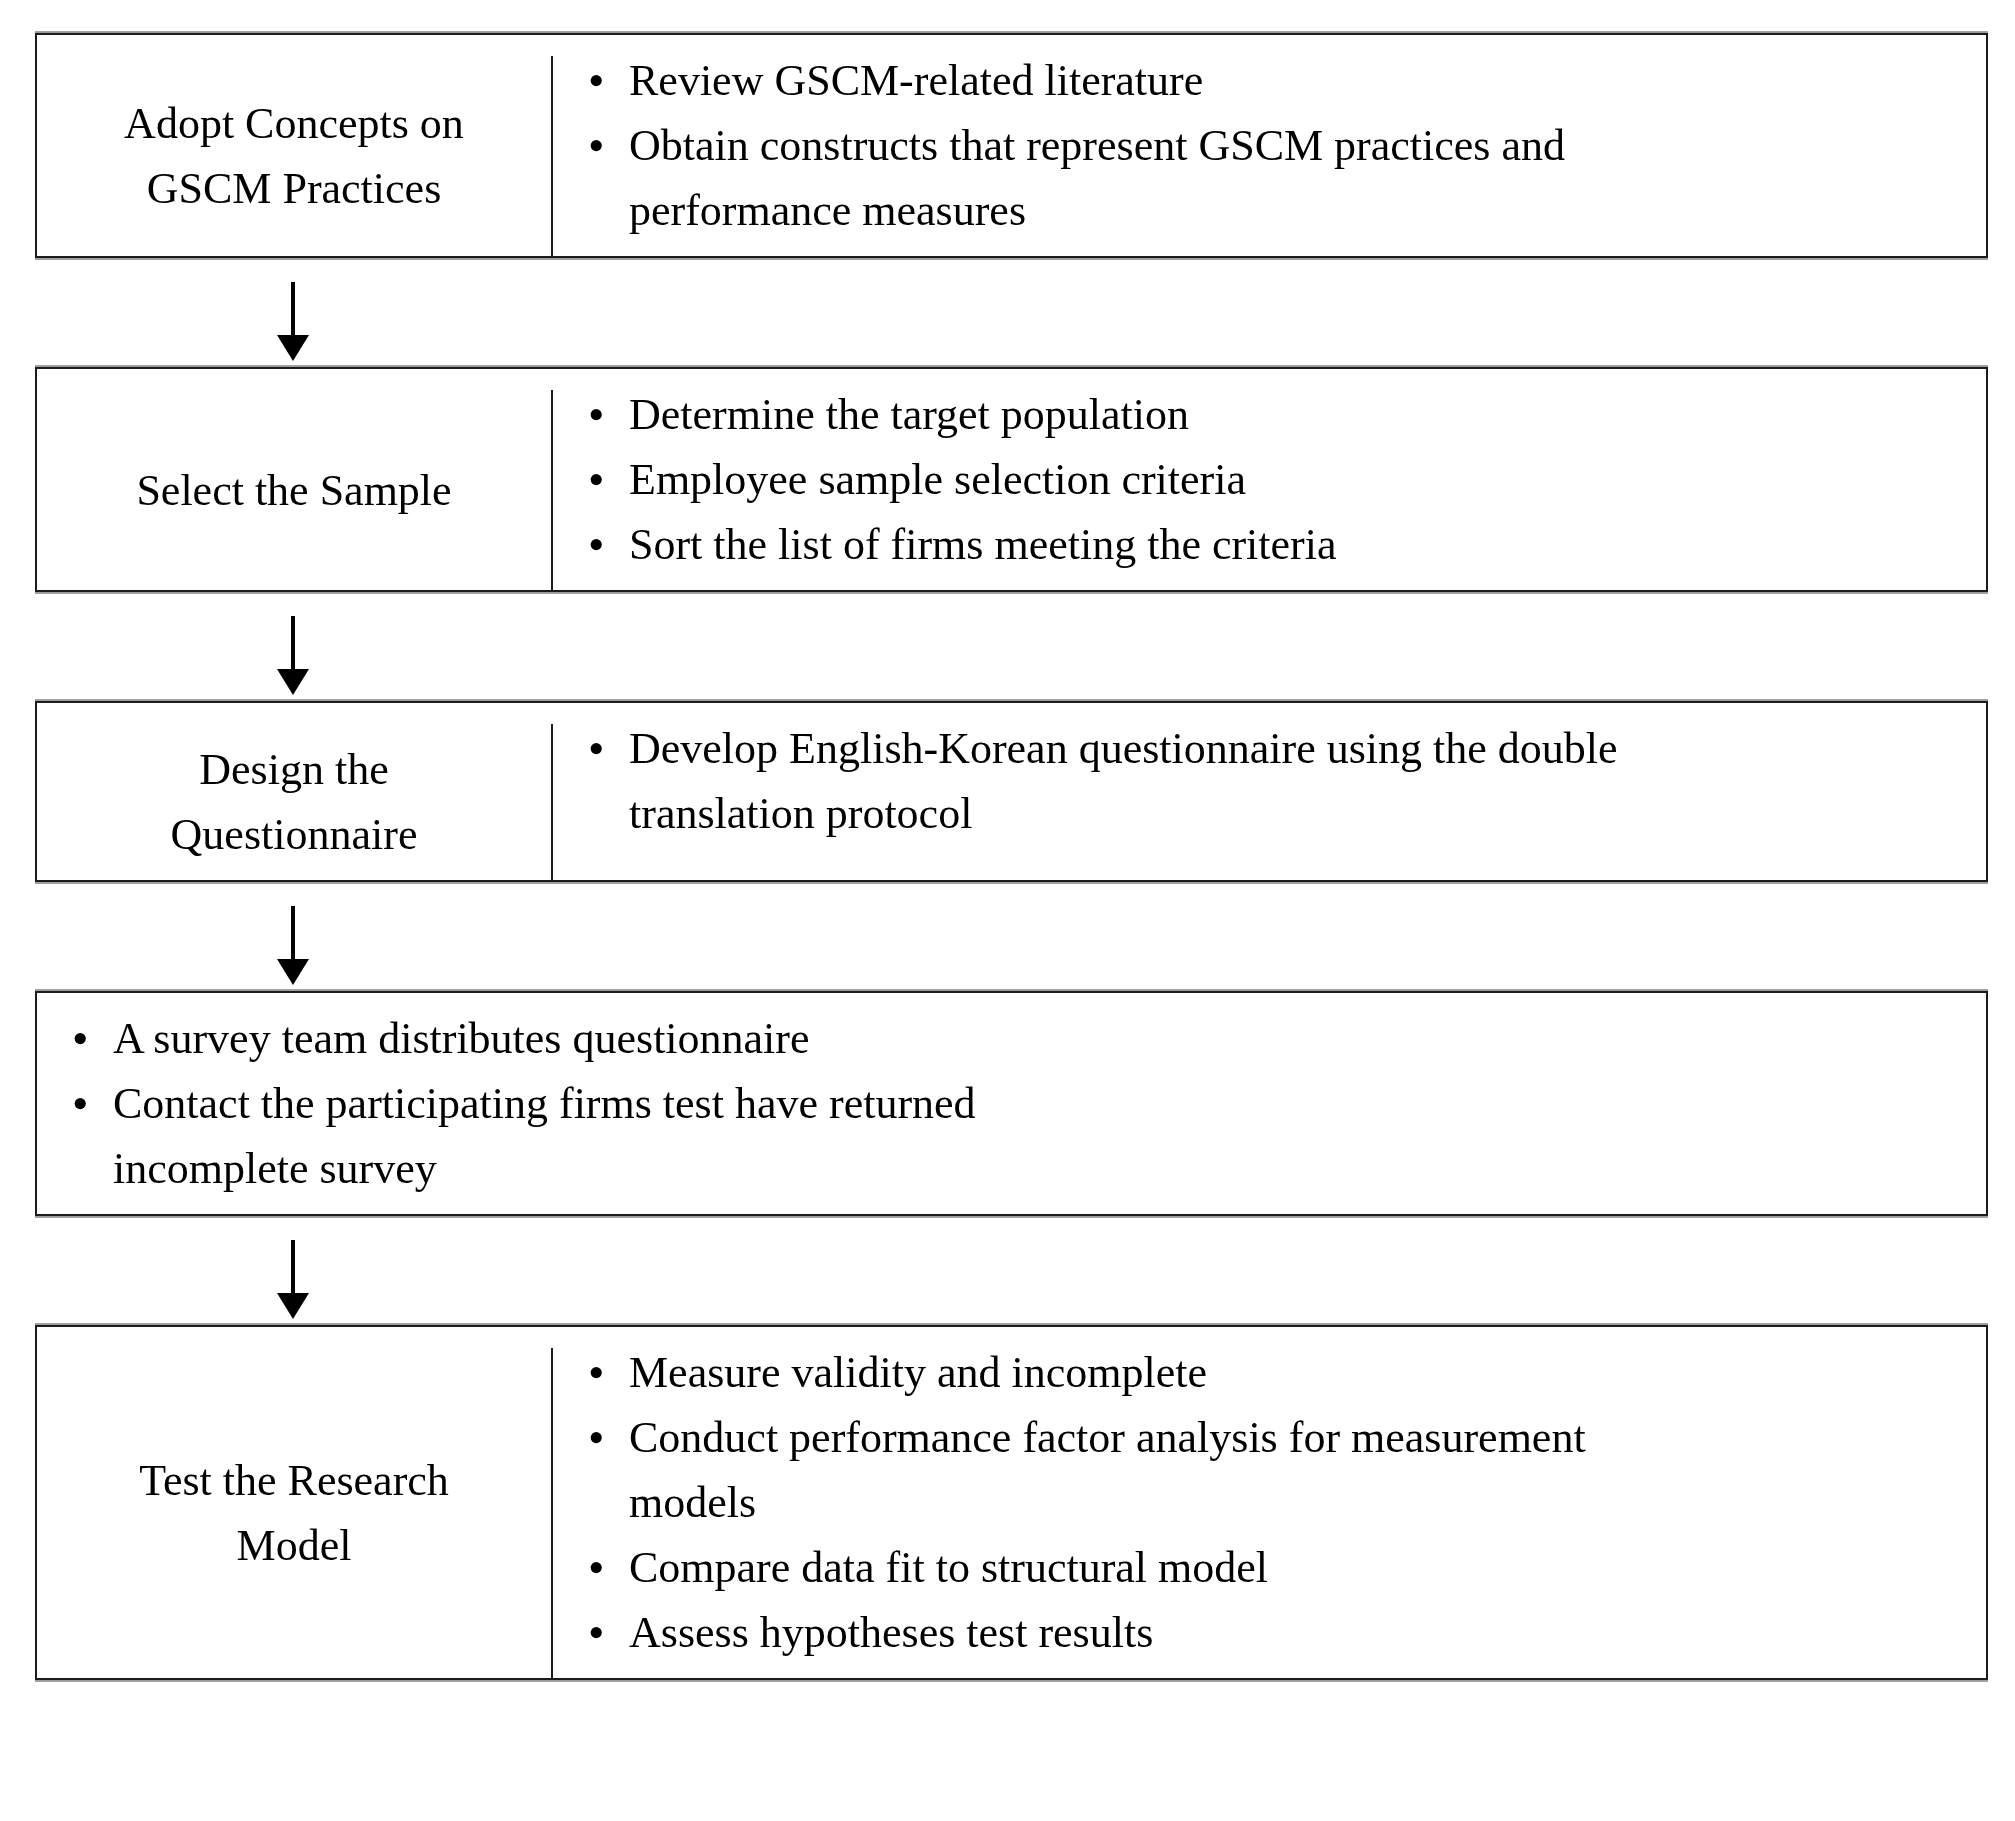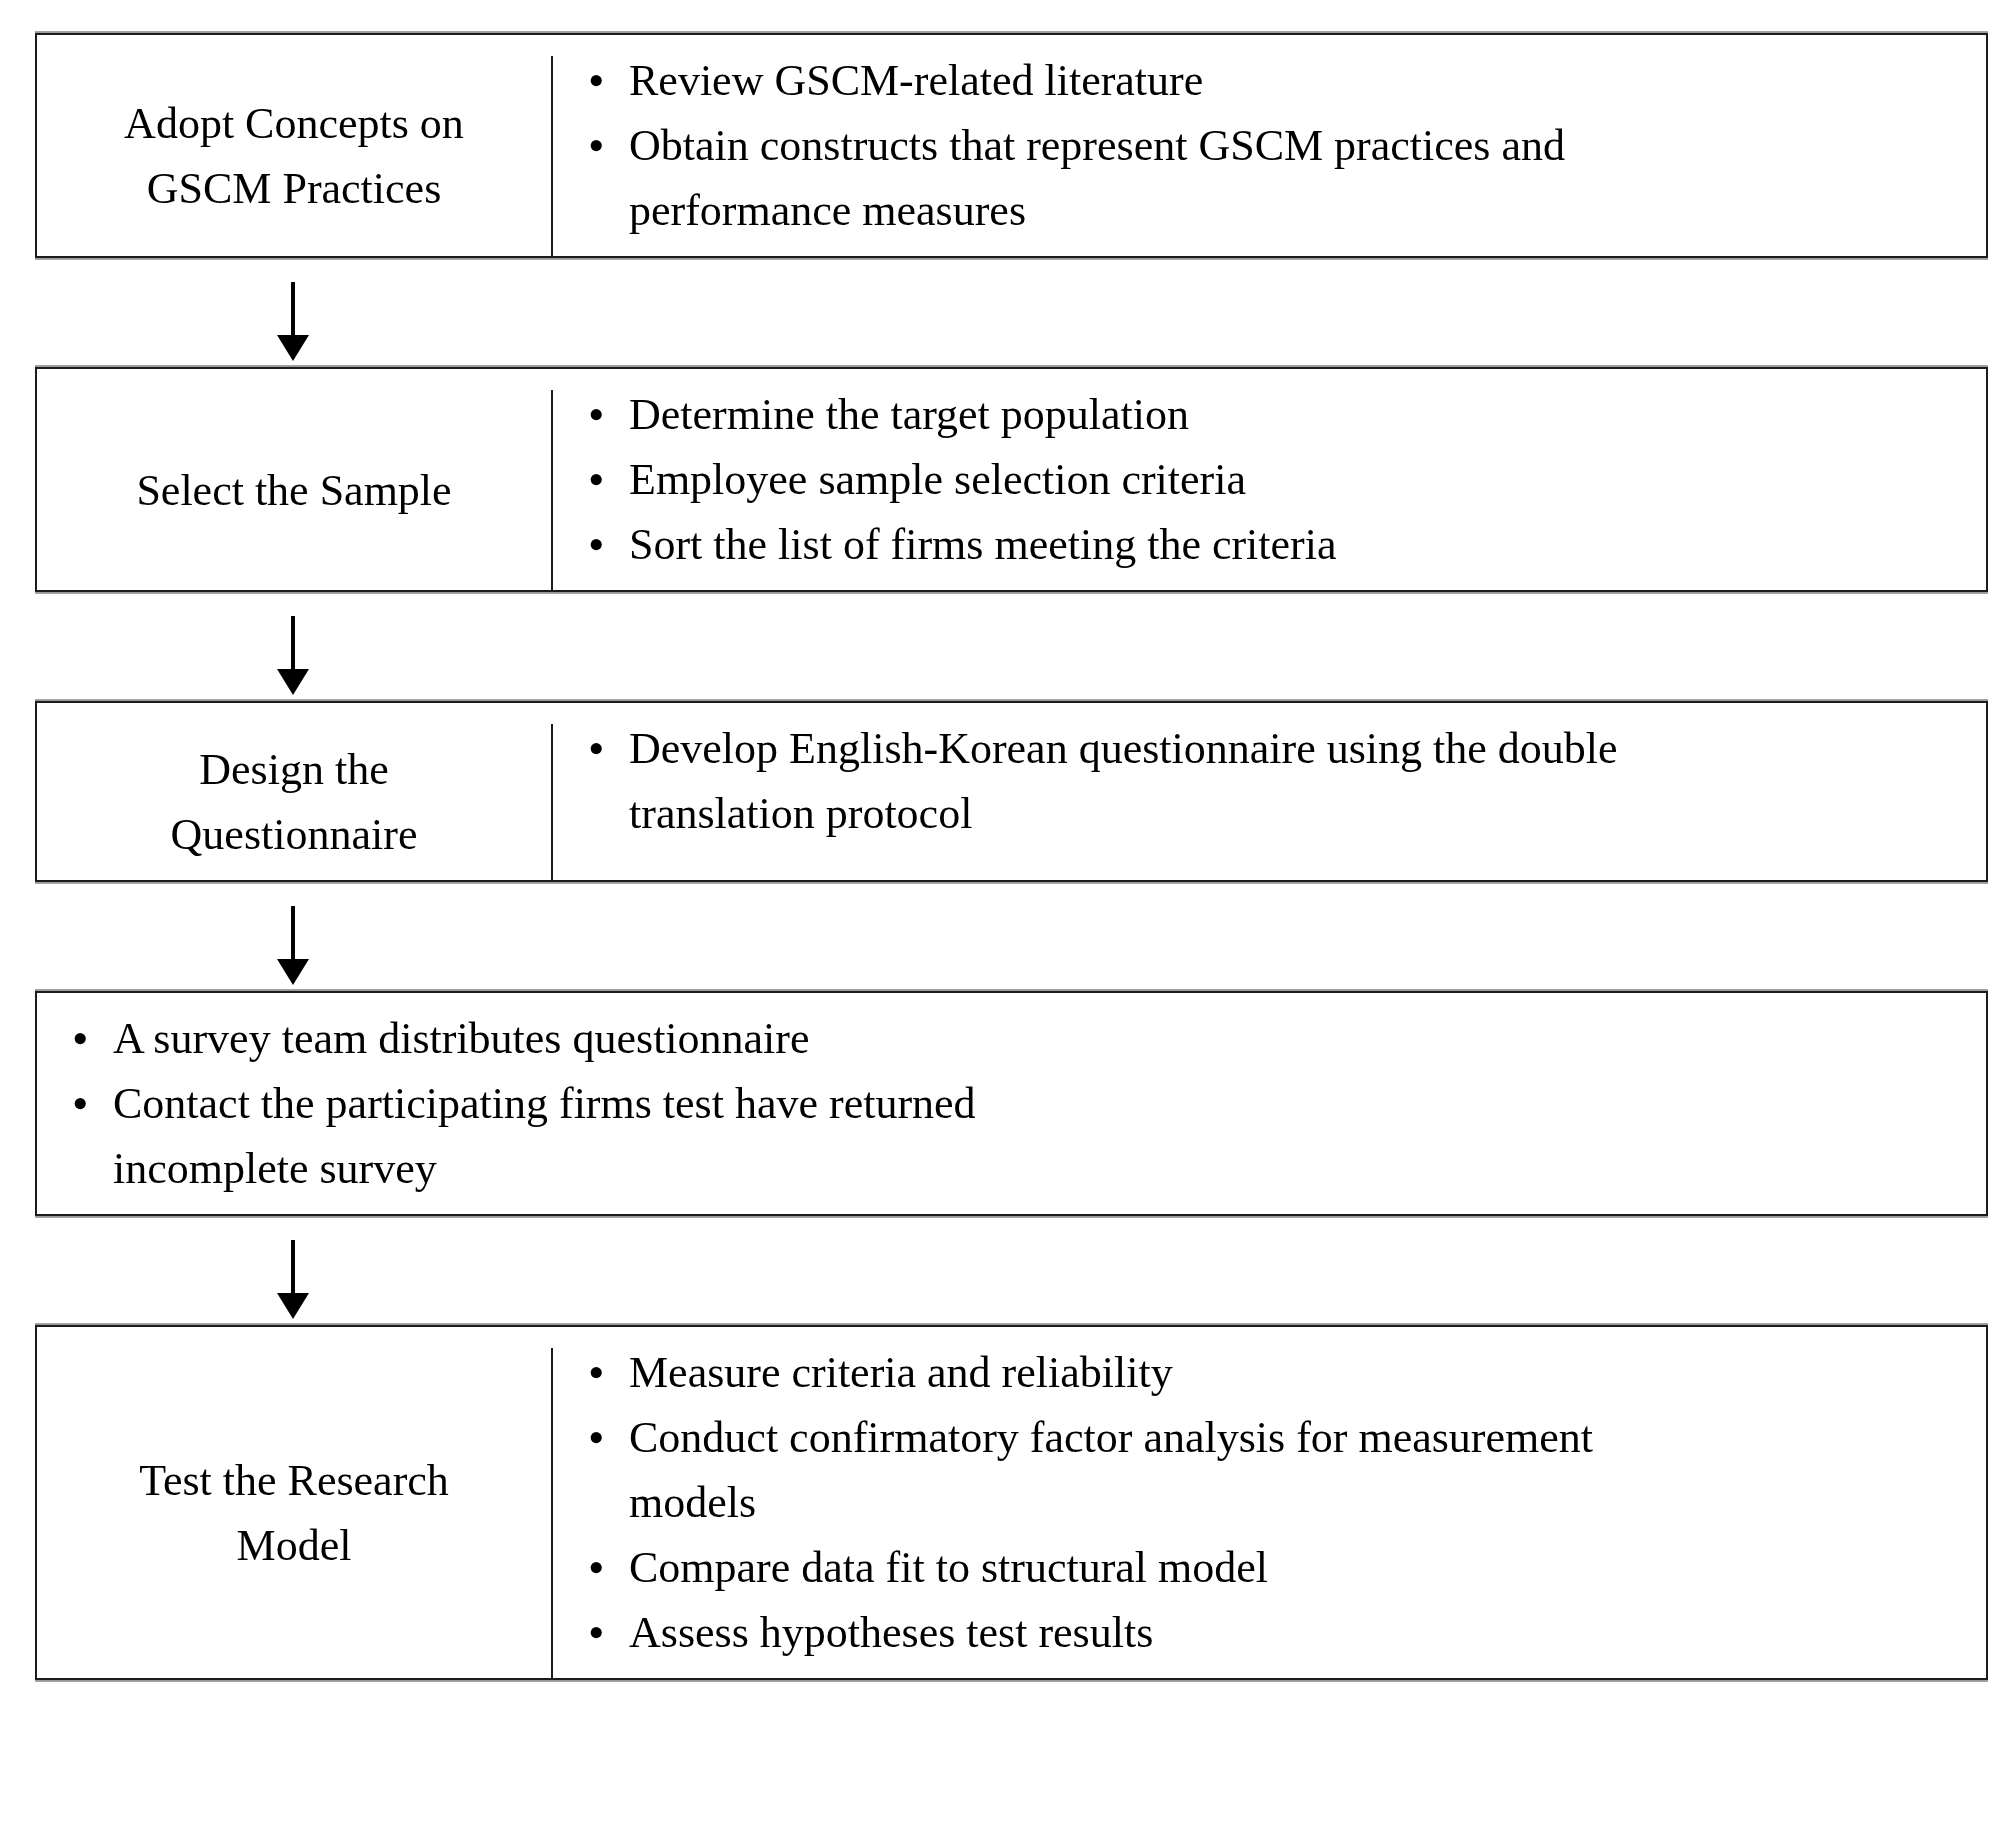--- a/index.html
+++ b/index.html
@@ -176,22 +176,22 @@
     </div>
   </div>
 
   <div class="step-box">
     <div class="cell-left">
       <div class="step-title">Test the Research
 Model</div>
     </div>
     <div class="cell-right">
       <ul class="bullet-list">
-          <li class="bullet-item">Measure criteria and reliability</li>
-          <li class="bullet-item">Conduct confirmatory factor analysis for measurement
+          <li class="bullet-item">Measure validity and incomplete</li>
+          <li class="bullet-item">Conduct performance factor analysis for measurement
 models</li>
           <li class="bullet-item">Compare data fit to structural model</li>
           <li class="bullet-item">Assess hypotheses test results</li>
         </ul>
     </div>
   </div>
 </div>
 
 
 </body></html>

